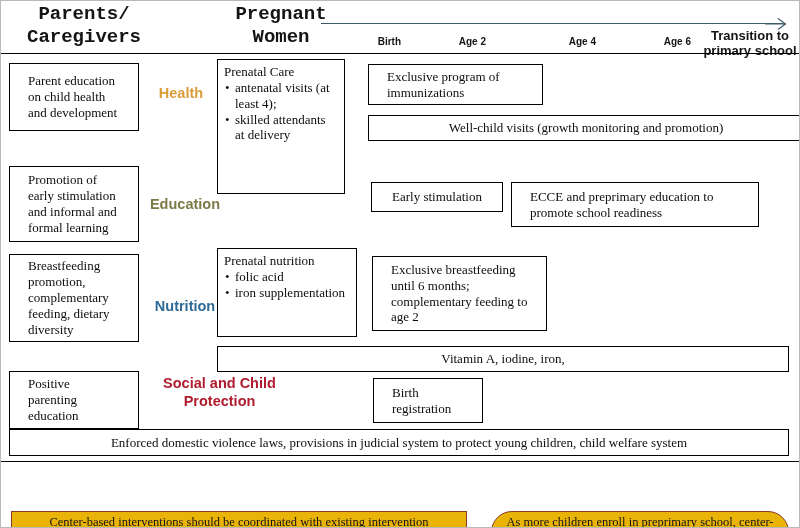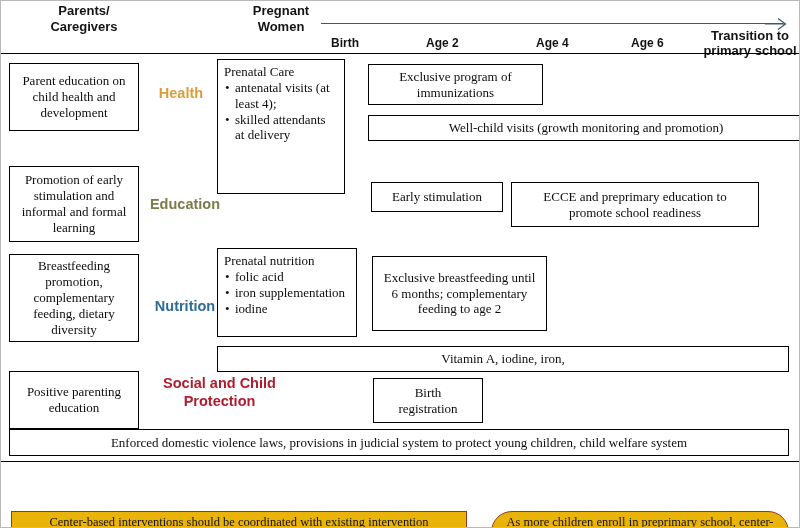--- a/index.html
+++ b/index.html
@@ -14,34 +14,34 @@
     background: #ffffff;
     overflow: hidden;
     font-family: "Liberation Serif", "DejaVu Serif", serif;
     border: 1px solid #b9b9b9;
     box-sizing: border-box;
   }
 
   
   .hdr-group {
     position: absolute;
-    font-family: Liberation Sans, sans-serif;
-    font-weight: bold;
-    font-size: 13px;
+    font-family: Liberation Mono, monospace;
+    font-weight: bold;
+    font-size: 19px;
     color: #141414;
     text-align: center;
     line-height: 1.2;
   }
   .hdr-age {
     position: absolute;
     font-family: "Liberation Sans", sans-serif;
     font-weight: bold;
-    font-size: 12px;
-    color: #141414;
-    text-align: left;
+    font-size: 10px;
+    color: #141414;
+    text-align: right;
     white-space: nowrap;
   }
   .hdr-transition {
     position: absolute;
     font-family: "Liberation Sans", sans-serif;
     font-weight: bold;
     font-size: 13px;
     color: #141414;
     text-align: center;
     line-height: 1.15;
@@ -60,25 +60,25 @@
   
   .box {
     position: absolute;
     border: 1px solid #000000;
     box-sizing: border-box;
     background: #ffffff;
     display: flex;
     flex-direction: column;
     justify-content: center;
     align-items: center;
-    text-align: center;
+    text-align: left;
     font-size: 13px;
     color: #0d0d0d;
     line-height: 1.22;
-    padding: 2px 10px;
+    padding: 2px 18px;
   }
   .box.left-align {
     align-items: flex-start;
     text-align: left;
     justify-content: flex-start;
     padding: 4px 6px;
   }
   .box .blist {
     margin: 0;
     padding: 0 0 0 11px;
@@ -199,21 +199,20 @@
     <span>Breastfeeding promotion, complementary feeding, dietary diversity</span>
   </div>
 
   <div class="cat" style="left:140px; top:296px; width:88px; color:#2f6b96;">Nutrition</div>
 
   <div class="box left-align" style="left:216px; top:247px; width:140px; height:89px;">
     <span class="box-title">Prenatal nutrition</span>
     <ul class="blist">
       <li>folic acid</li>
       <li>iron supplementation</li>
-      <li>iodine</li>
     </ul>
   </div>
 
   <div class="box" style="left:371px; top:255px; width:175px; height:75px;">
     <span>Exclusive breastfeeding until 6 months; complementary feeding to age 2</span>
   </div>
 
   <div class="box" style="left:216px; top:345px; width:572px; height:26px;">
     <span>Vitamin A, iodine, iron,</span>
   </div>

